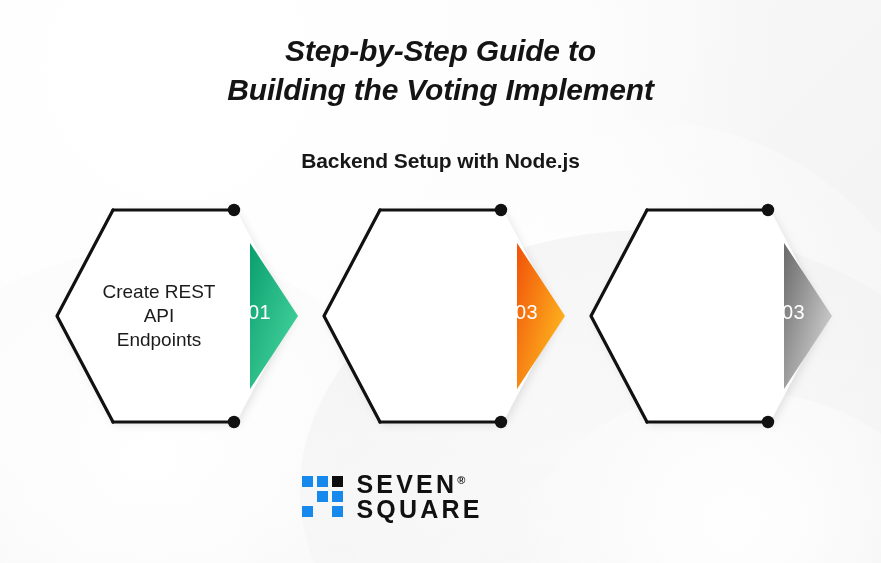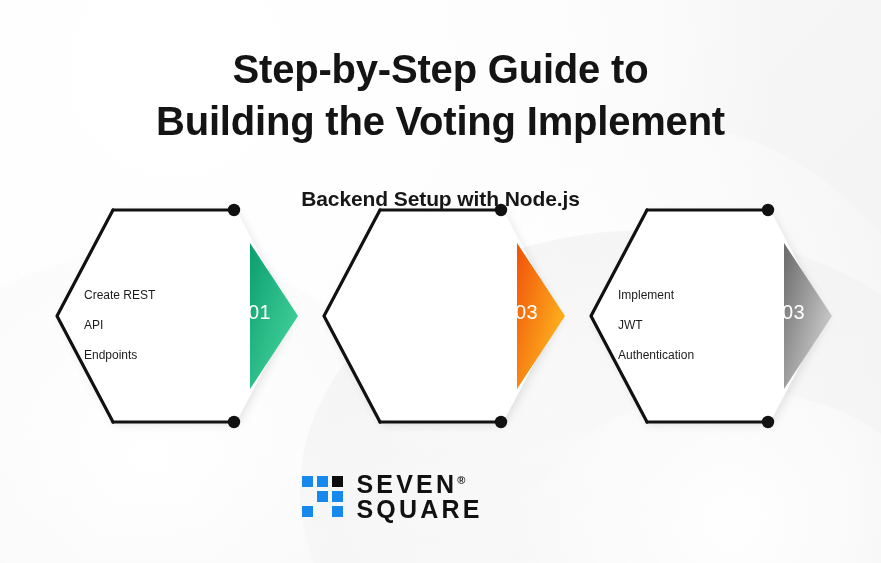--- a/index.html
+++ b/index.html
@@ -58,26 +58,27 @@
   
   .header {
     position: absolute;
     left: 0;
     top: 28px;
     width: 881px;
     text-align: center;
     z-index: 5;
   }
   .title {
-    font-size: 40px;
+    font-size: 30px;
     font-weight: bold;
     color: #141414;
     line-height: 1.3;
     letter-spacing: -0.2px;
-    margin: 15px;
+    margin: 3px;
+    font-style: italic;
   }
   .title-line { display: block; }
   .subtitle {
     margin-top: 40px;
     font-size: 21px;
     font-weight: bold;
     color: #171717;
     letter-spacing: -0.1px;
   }
 
@@ -107,23 +108,23 @@
     width: 264px;
     height: 240px;
     overflow: visible;
   }
 
   .step-label {
     position: absolute;
     left: 44px;
     top: 84px;
     width: 150px;
-    text-align: left;
-    font-size: 12px;
-    line-height: 30px;
+    text-align: center;
+    font-size: 19px;
+    line-height: 24px;
     color: #1b1b1b;
     white-space: pre-line;
     z-index: 3;
   }
 
   .step-number {
     position: absolute;
     top: 105px;
     left: 208px;
     width: 40px;
@@ -257,23 +258,20 @@
           </filter>
         </defs>
         <polygon points="73,14 196,14 252,120 196,226 73,226 17,120" fill="#ffffff" filter="url(#sh3)"></polygon>
         <path d="M73,14 L17,120 L73,226" fill="none" stroke="#111111" stroke-width="3.2" stroke-linecap="round" stroke-linejoin="round"></path>
         <line x1="73" y1="14" x2="194" y2="14" stroke="#111111" stroke-width="3.2" stroke-linecap="round"></line>
         <line x1="73" y1="226" x2="194" y2="226" stroke="#111111" stroke-width="3.2" stroke-linecap="round"></line>
         <circle cx="194" cy="14" r="6.2" fill="#111111"></circle>
         <circle cx="194" cy="226" r="6.2" fill="#111111"></circle>
         <polygon points="210,47 258,120 210,193" fill="url(#grad3)"></polygon>
       </svg>
-      <div class="step-label">Implement
-JWT
-Authentication</div>
       <div class="step-number">03</div>
     </div>
 
   </div>
 
   <div class="logo">
     <div class="logo-grid">
       <div class="logo-cell on"></div>
       <div class="logo-cell on"></div>
       <div class="logo-cell dark"></div>

